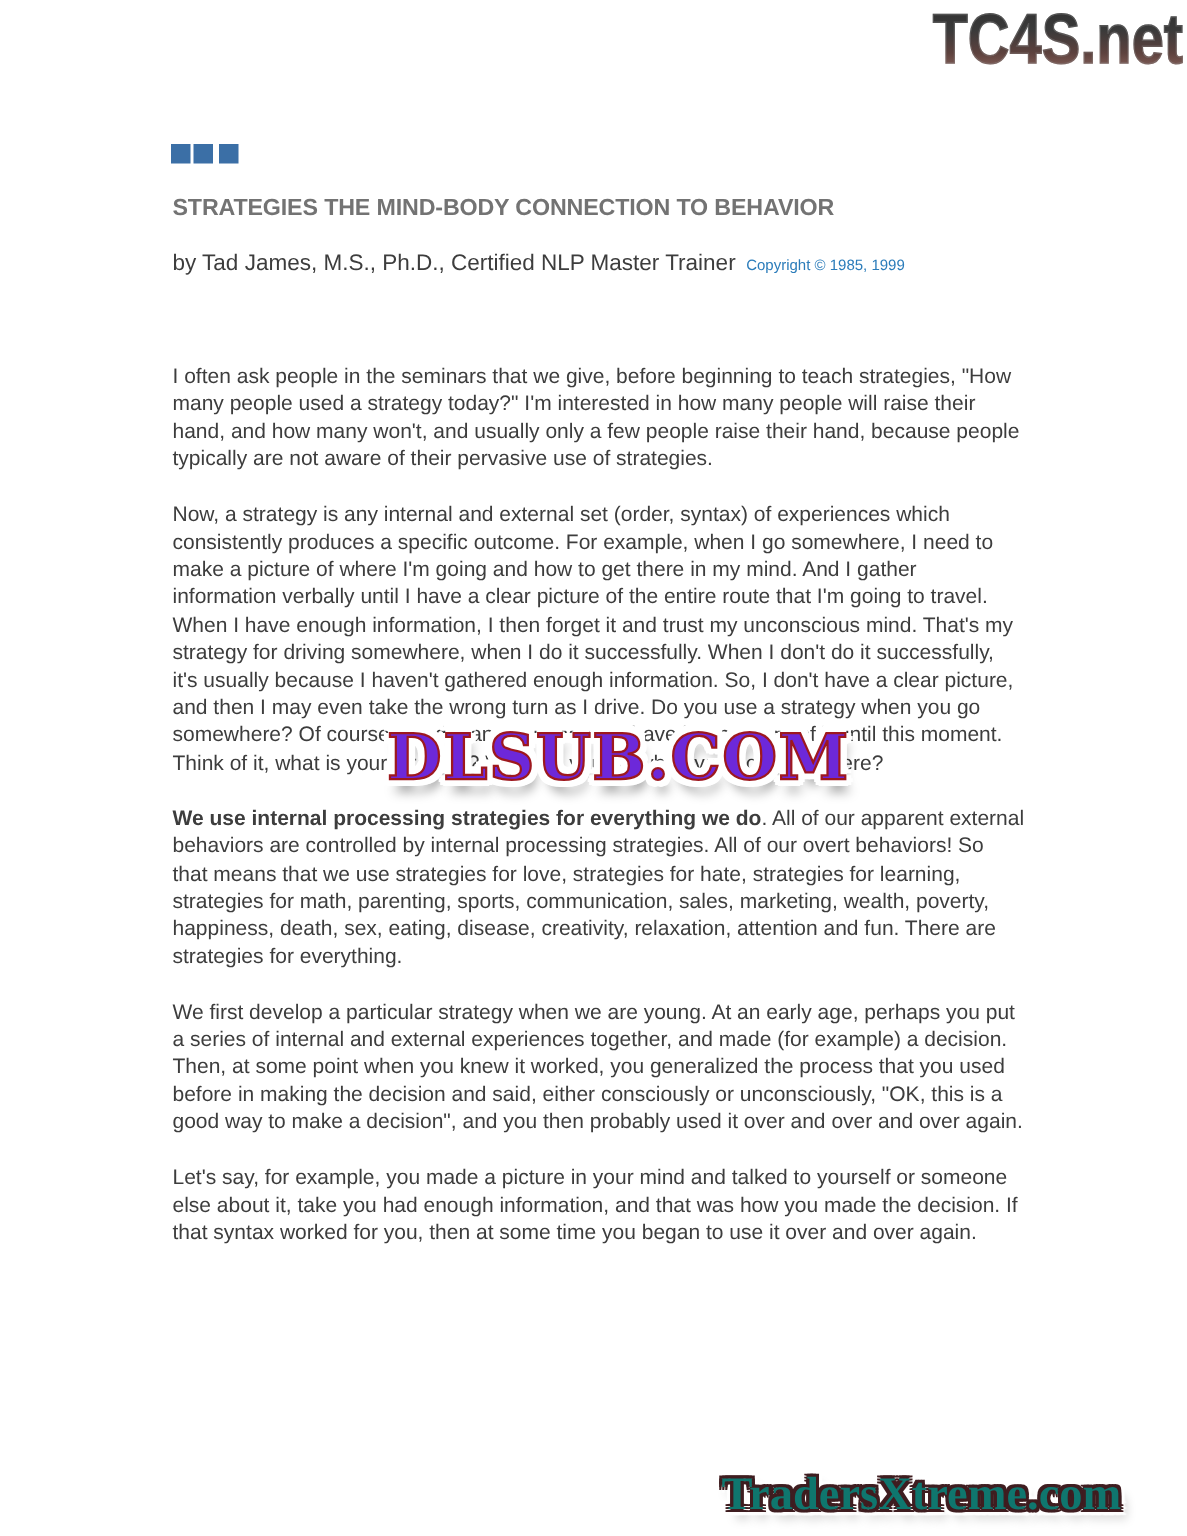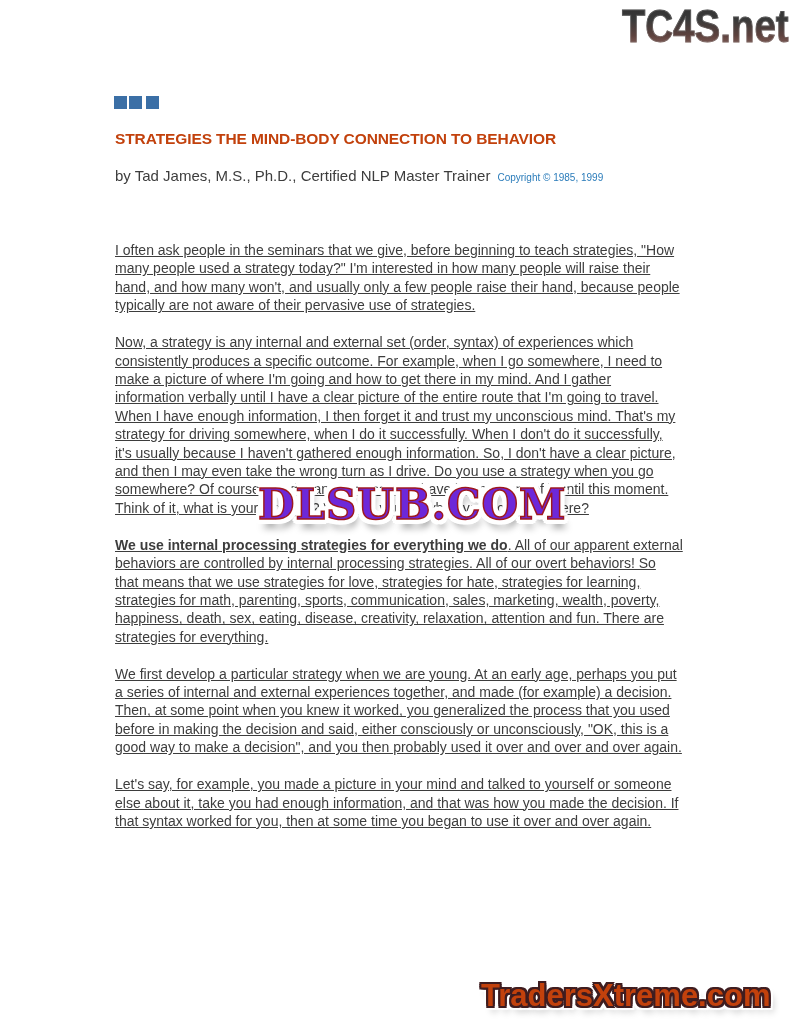--- a/index.html
+++ b/index.html
@@ -48,21 +48,21 @@
 
   
   .article-title {
     position: absolute;
     left: 115px;
     top: 130px;
     margin: 0;
     font-size: 15.5px;
     font-weight: bold;
     letter-spacing: -0.1px;
-    color: #c2410c;
+    color: #737373;
   }
 
   
   .byline {
     position: absolute;
     left: 115px;
     top: 167px;
     font-size: 15px;
     color: #3d3d3d;
     white-space: nowrap;
@@ -77,21 +77,21 @@
   
   .body-text {
     position: absolute;
     left: 115px;
     top: 241px;
     width: 568px;
     font-size: 14px;
     line-height: 18.4px;
     color: #3d3d3d;
   }
-  .body-text p { margin: 0 0 18.5px 0; text-decoration: underline; }
+  .body-text p { margin: 0 0 18.5px 0; }
   .body-text .lead-bold { font-weight: bold; }
 
   
   .dlsub-stamp {
     position: absolute;
     left: 258px;
     top: 484px;
     font-family: "DejaVu Serif", serif;
     font-weight: bold;
     font-size: 42px;
@@ -108,25 +108,25 @@
       2px 5px 0 #ffffff, -2px 5px 0 #ffffff,
       2px -5px 0 #ffffff, -2px -5px 0 #ffffff,
       3px 9px 7px rgba(0,0,0,0.38);
   }
 
   
   .traders-banner {
     position: absolute;
     left: 481px;
     top: 979px;
-    font-family: Liberation Sans, sans-serif;
+    font-family: Liberation Serif, serif;
     font-weight: bold;
     font-size: 31px;
     line-height: 1.1;
-    color: #c2410c;
+    color: #0f766e;
     white-space: nowrap;
     text-shadow:
       -2px -2px 0 #3f1d20, -2px 0 0 #3f1d20, -2px 2px 0 #3f1d20,
       0 -2px 0 #3f1d20, 0 2px 0 #3f1d20,
       2px -2px 0 #3f1d20, 2px 0 0 #3f1d20, 2px 2px 0 #3f1d20,
       -4px -4px 1px #ffffff, -4px 0 1px #ffffff, -4px 4px 1px #ffffff,
       0 -4px 1px #ffffff, 0 4px 1px #ffffff,
       4px -4px 1px #ffffff, 4px 0 1px #ffffff, 4px 4px 1px #ffffff,
       0 0 6px #ffffff,
       4px 6px 7px rgba(0,0,0,0.28);

